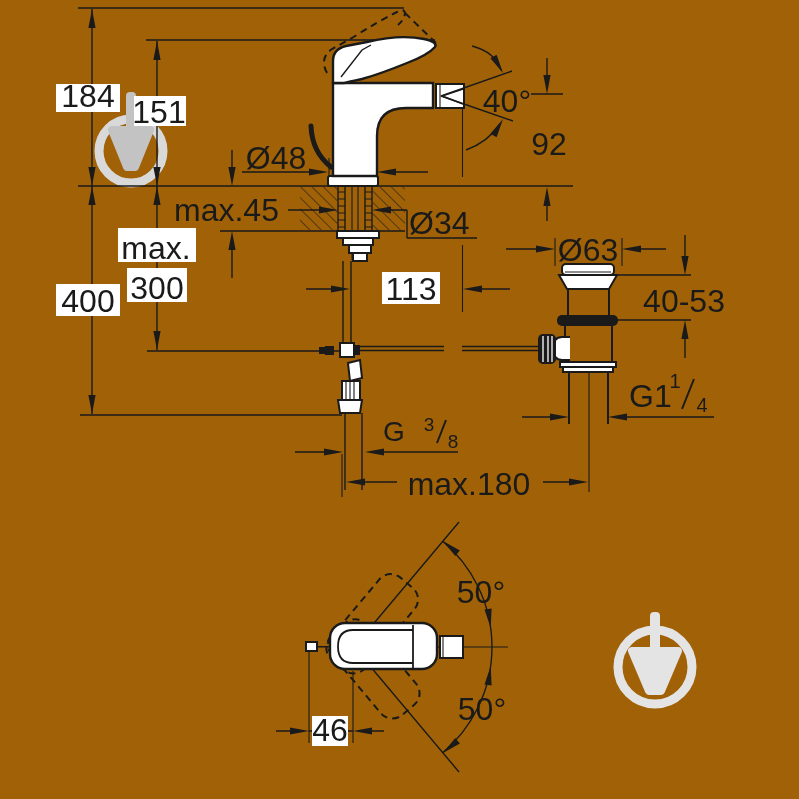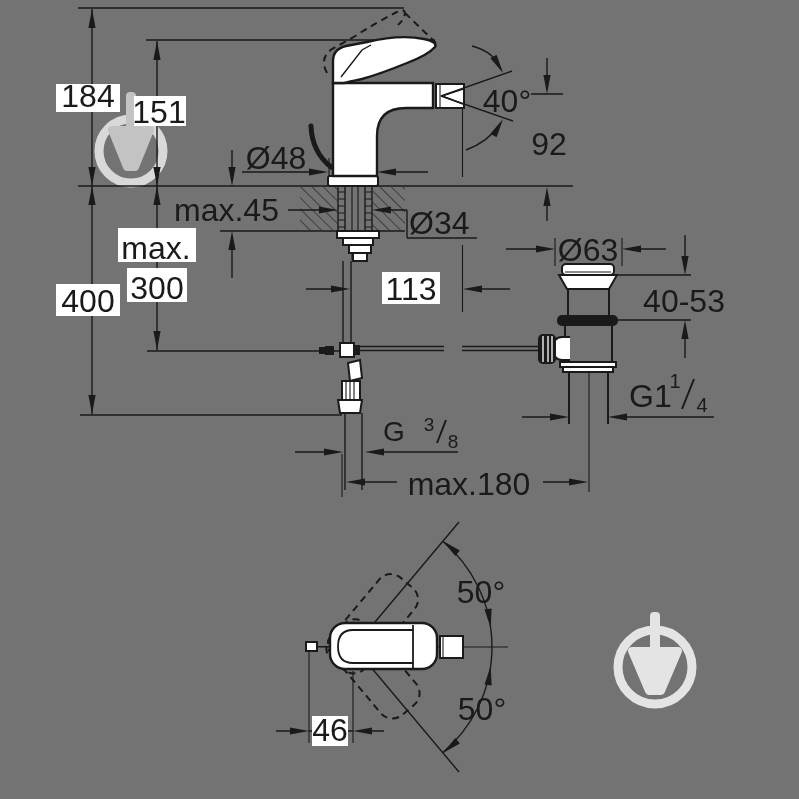--- a/index.html
+++ b/index.html
@@ -1,16 +1,16 @@
 <!DOCTYPE html>
 <html><head>
 <meta charset="utf-8">
 <style>
   html,body{margin:0;padding:0;background:#ffffff;}
-  .stage{position:relative;width:799px;height:799px;background:#737373;overflow:hidden;
+  .stage{position:relative;width:799px;height:799px;background:#a16207;overflow:hidden;
          font-family:"Liberation Sans", sans-serif;text-decoration:underline;}
   svg text{font-family:"Liberation Sans", sans-serif;fill:#1a1a1a;}
   .dimtxt{font-size:32px;}
   .suptxt{font-size:20px;}
   .thin{stroke:#1a1a1a;stroke-width:1.4;fill:none;}
   .hair{stroke:#1a1a1a;stroke-width:1.1;fill:none;}
   .body{stroke:#1a1a1a;stroke-width:2.4;fill:#ffffff;}
   .part{stroke:#1a1a1a;stroke-width:2;fill:#ffffff;}
   .dash{stroke:#1a1a1a;stroke-width:2;fill:none;stroke-dasharray:7 5;}
   .mask{fill:#ffffff;stroke:none;}

